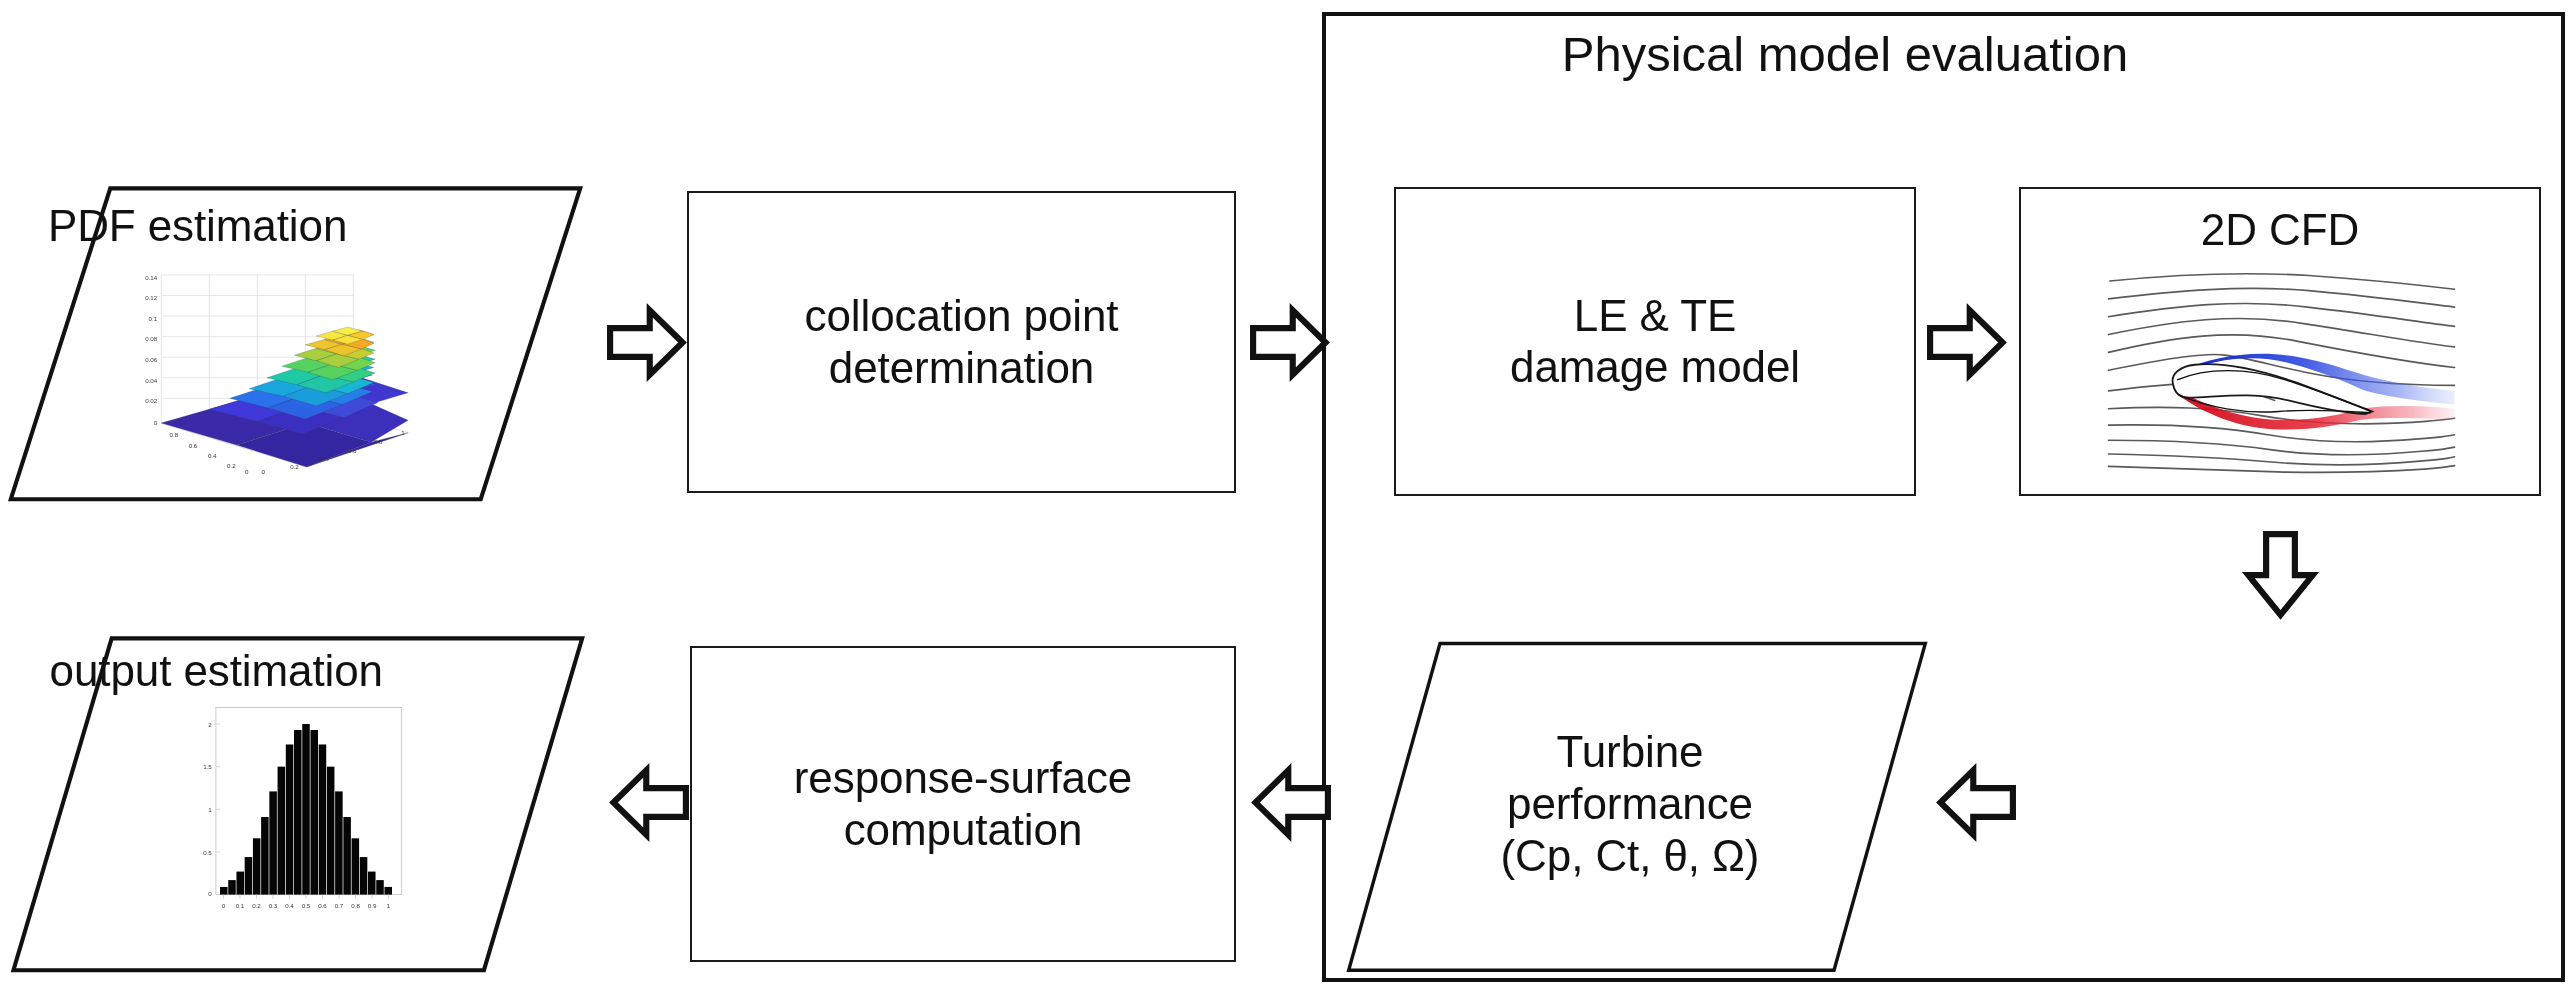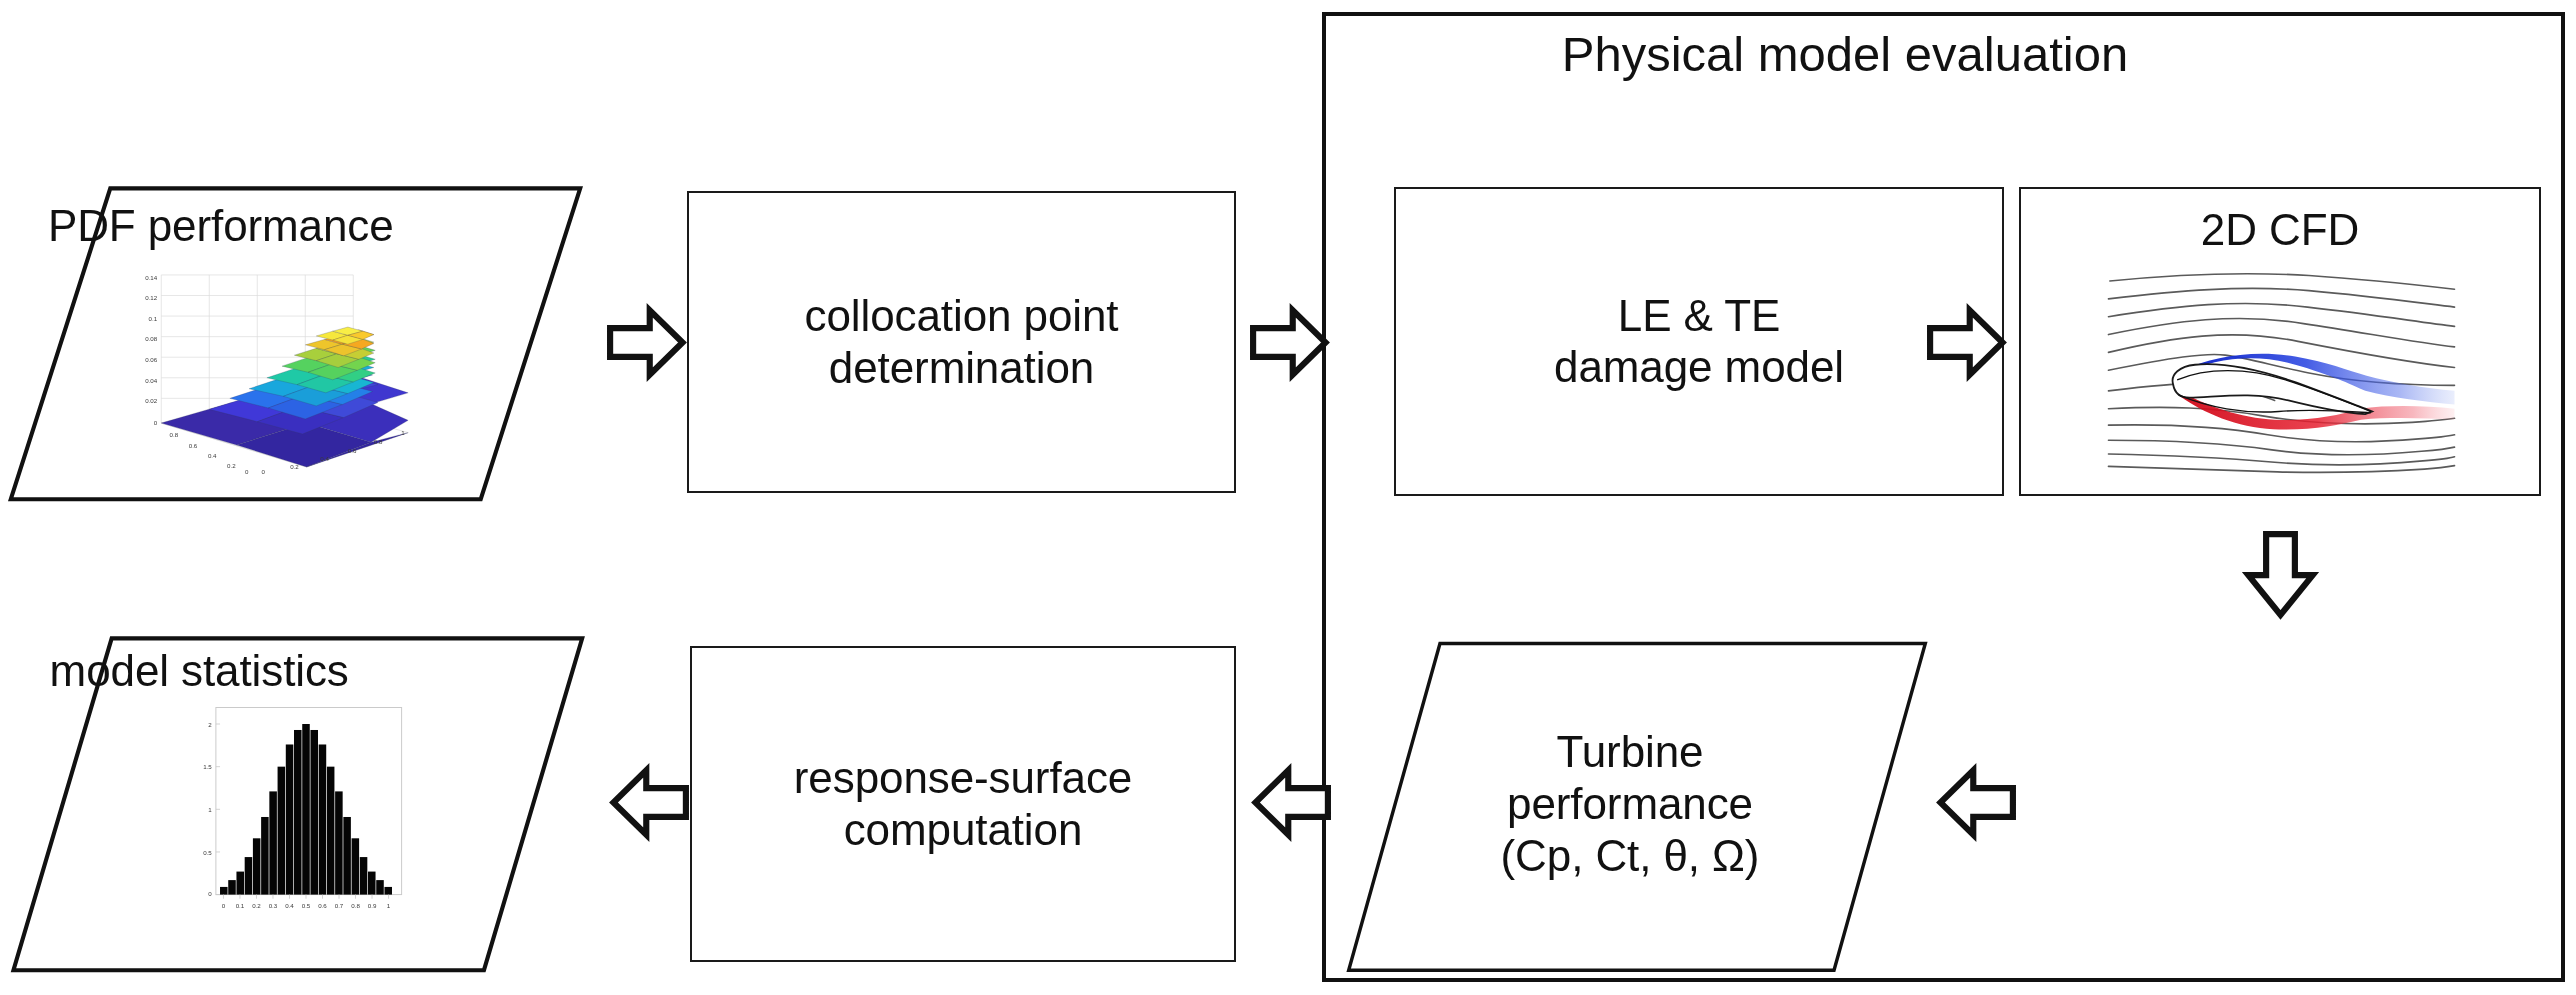--- a/index.html
+++ b/index.html
@@ -60,21 +60,21 @@
 
   <div class="groupframe" style="left:1322px;top:12.4px;width:1243px;height:970px;">
   </div>
   <div class="grouptitle" style="left:1322px;top:26px;width:1046px;">Physical model evaluation</div>
 
   <div class="para" style="left:6.9px;top:185px;width:570px;height:312px;">
     <svg width="577" height="319" viewBox="0 0 840 465">
       <polygon points="150,5 835,5 690,458 5,458" fill="#ffffff" stroke="#111111" stroke-width="6"></polygon>
     </svg>
     <div class="inner">
-      <div class="nodetext" style="top:15px;left:41px;right:27.5px;text-align:left;">PDF performance</div>
+      <div class="nodetext" style="top:15px;left:41px;right:27.5px;text-align:left;">PDF estimation</div>
 
       <div class="plotwrap" style="left:120px;top:76px;width:288px;height:213px;">
         <svg width="288" height="213" viewBox="0 0 420 310">
           <g class="tick">
             <text x="44" y="27" text-anchor="end">0.14</text>
             <text x="44" y="57" text-anchor="end">0.12</text>
             <text x="44" y="87" text-anchor="end">0.1</text>
             <text x="44" y="117" text-anchor="end">0.08</text>
             <text x="44" y="147" text-anchor="end">0.06</text>
             <text x="44" y="177" text-anchor="end">0.04</text>
@@ -184,21 +184,21 @@
     <div class="nodetext center">collocation point
 determination</div>
   </div>
 
   <div class="arrow" style="left:1249px;top:302px;width:82px;height:81px;">
     <svg width="82" height="81" viewBox="0 0 120 118">
       <polygon points="6,38 64,38 64,12 112,59 64,106 64,80 6,80" fill="#ffffff" stroke="#111111" stroke-width="9" stroke-linejoin="miter"></polygon>
     </svg>
   </div>
 
-  <div class="node rect" style="left:1394px;top:187px;width:610px;height:309px;">
+  <div class="node rect" style="left:1394px;top:187px;width:522px;height:309px;">
     <div class="nodetext center">LE &amp; TE
 damage model</div>
   </div>
 
   <div class="arrow" style="left:1926px;top:302px;width:82px;height:81px;">
     <svg width="82" height="81" viewBox="0 0 120 118">
       <polygon points="6,38 64,38 64,12 112,59 64,106 64,80 6,80" fill="#ffffff" stroke="#111111" stroke-width="9" stroke-linejoin="miter"></polygon>
     </svg>
   </div>
 
@@ -296,21 +296,21 @@
     <svg width="82" height="81" viewBox="0 0 120 118">
       <polygon points="114,38 56,38 56,12 8,59 56,106 56,80 114,80" fill="#ffffff" stroke="#111111" stroke-width="9" stroke-linejoin="miter"></polygon>
     </svg>
   </div>
 
   <div class="para" style="left:9.6px;top:635px;width:570px;height:333px;">
     <svg width="577" height="340" viewBox="0 0 840 495">
       <polygon points="148,5 833,5 690,488 5,488" fill="#ffffff" stroke="#111111" stroke-width="6"></polygon>
     </svg>
     <div class="inner">
-      <div class="nodetext" style="top:9.6px;left:40px;right:27.5px;text-align:left;">model statistics</div>
+      <div class="nodetext" style="top:9.6px;left:40px;right:27.5px;text-align:left;">output estimation</div>
 
       <div class="histwrap" style="left:177px;top:67px;width:227px;height:227px;">
         <svg width="227" height="227" viewBox="0 0 330 330">
 
           <rect x="42" y="8" width="270" height="272" fill="#ffffff" stroke="#c9c9c9" stroke-width="1.4"></rect>
 
           <g class="tick">
             <text x="36" y="36" text-anchor="end">2</text>
             <text x="36" y="98" text-anchor="end">1.5</text>
             <text x="36" y="160" text-anchor="end">1</text>

